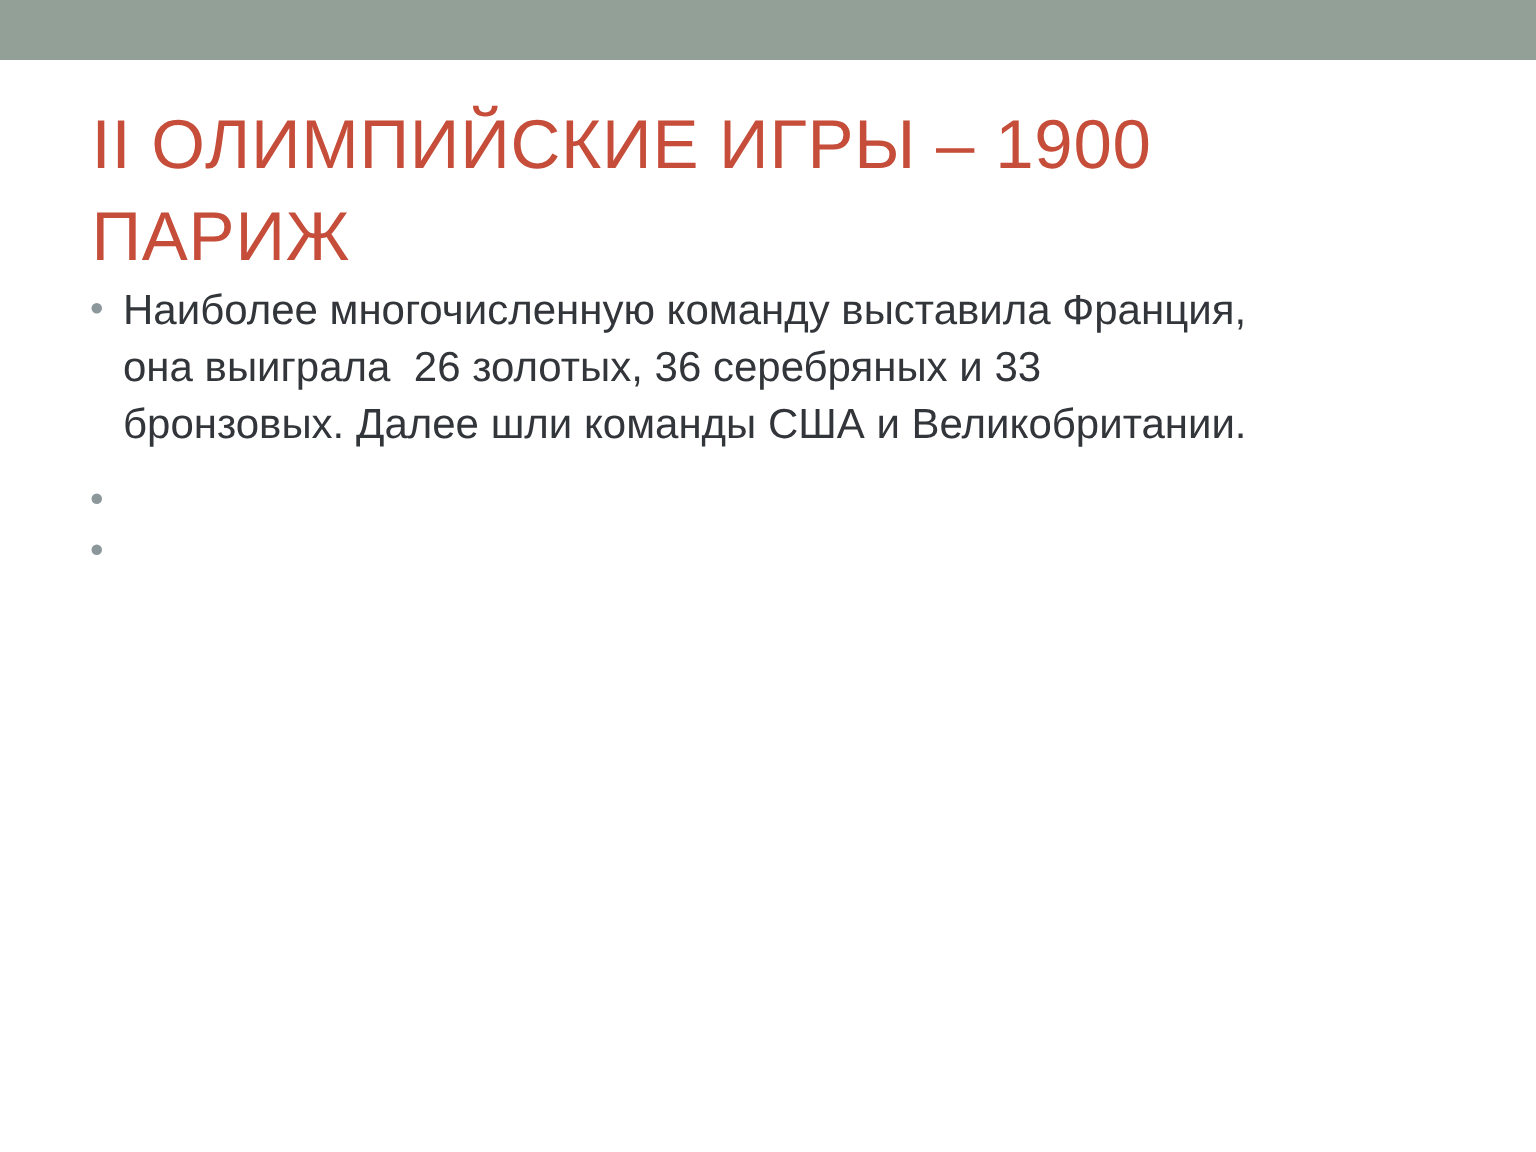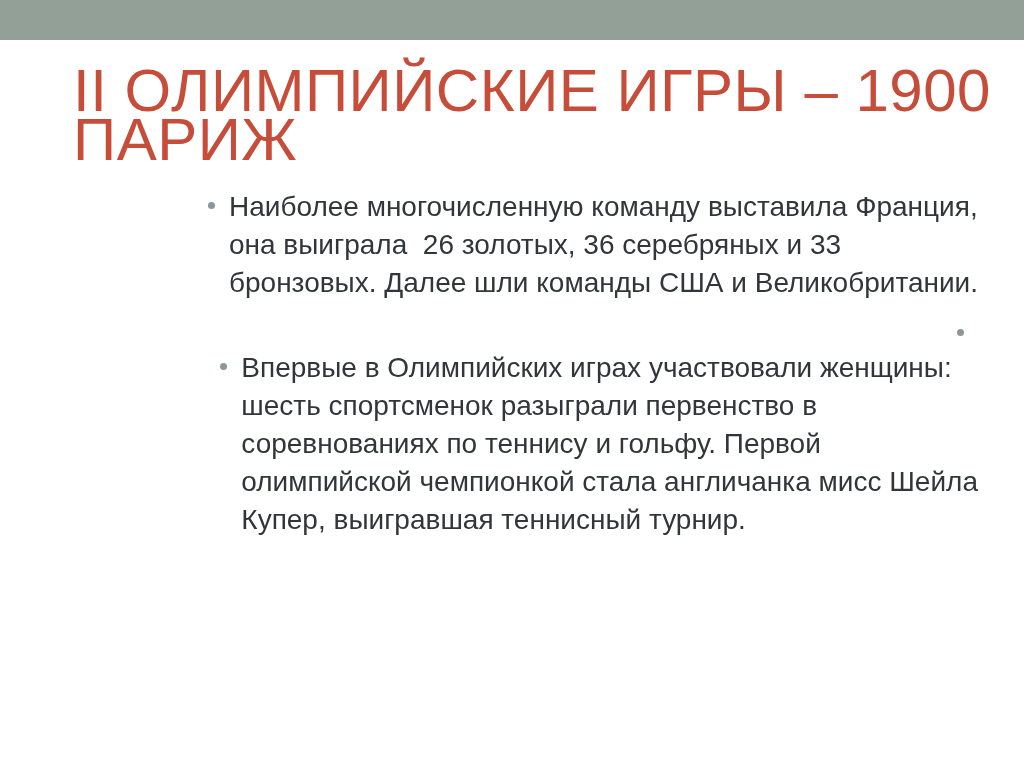--- a/index.html
+++ b/index.html
@@ -21,40 +21,39 @@
     margin: 0 auto;
   }
   .band {
     position: absolute;
     top: 0; left: 0;
     width: 100%; height: 40px;
     background: var(--band);
   }
   .slide-title {
     position: absolute;
-    left: 73px; top: 66px;
+    left: 61px; top: 66px;
     width: 930px;
     margin: 0;
-    font-size: 60px;
-    line-height: 49px;
+    font-size: 46px;
+    line-height: 61px;
     font-weight: 400;
     color: var(--title);
     white-space: pre-wrap;
     letter-spacing: 0.5px;
   }
   .bullets {
     position: absolute;
     left: 60px; top: 188px;
     width: 918px;
   }
   .bullet {
     display: flex;
     align-items: flex-start;
     margin-bottom: 13px;
-    justify-content: flex-end;
   }
   .dot {
     flex: none;
     width: 7px; height: 7px;
     border-radius: 50%;
     background: var(--dot);
     margin: 14px 14px 0 1px;
   }
   .bullet-text {
     font-size: 28px;
@@ -81,22 +80,17 @@
 она выиграла  26 золотых, 36 серебряных и 33
 бронзовых. Далее шли команды США и Великобритании.</div>
     </div>
 
     <div class="bullet">
       <span class="dot"></span>
     </div>
 
     <div class="bullet">
       <span class="dot"></span>
-      <div class="bullet-text">Впервые в Олимпийских играх участвовали женщины:
-шесть спортсменок разыграли первенство в
-соревнованиях по теннису и гольфу. Первой
-олимпийской чемпионкой стала англичанка мисс Шейла
-Купер, выигравшая теннисный турнир.</div>
     </div>
 
   </div>
 
 </div>
 
 </body></html>

